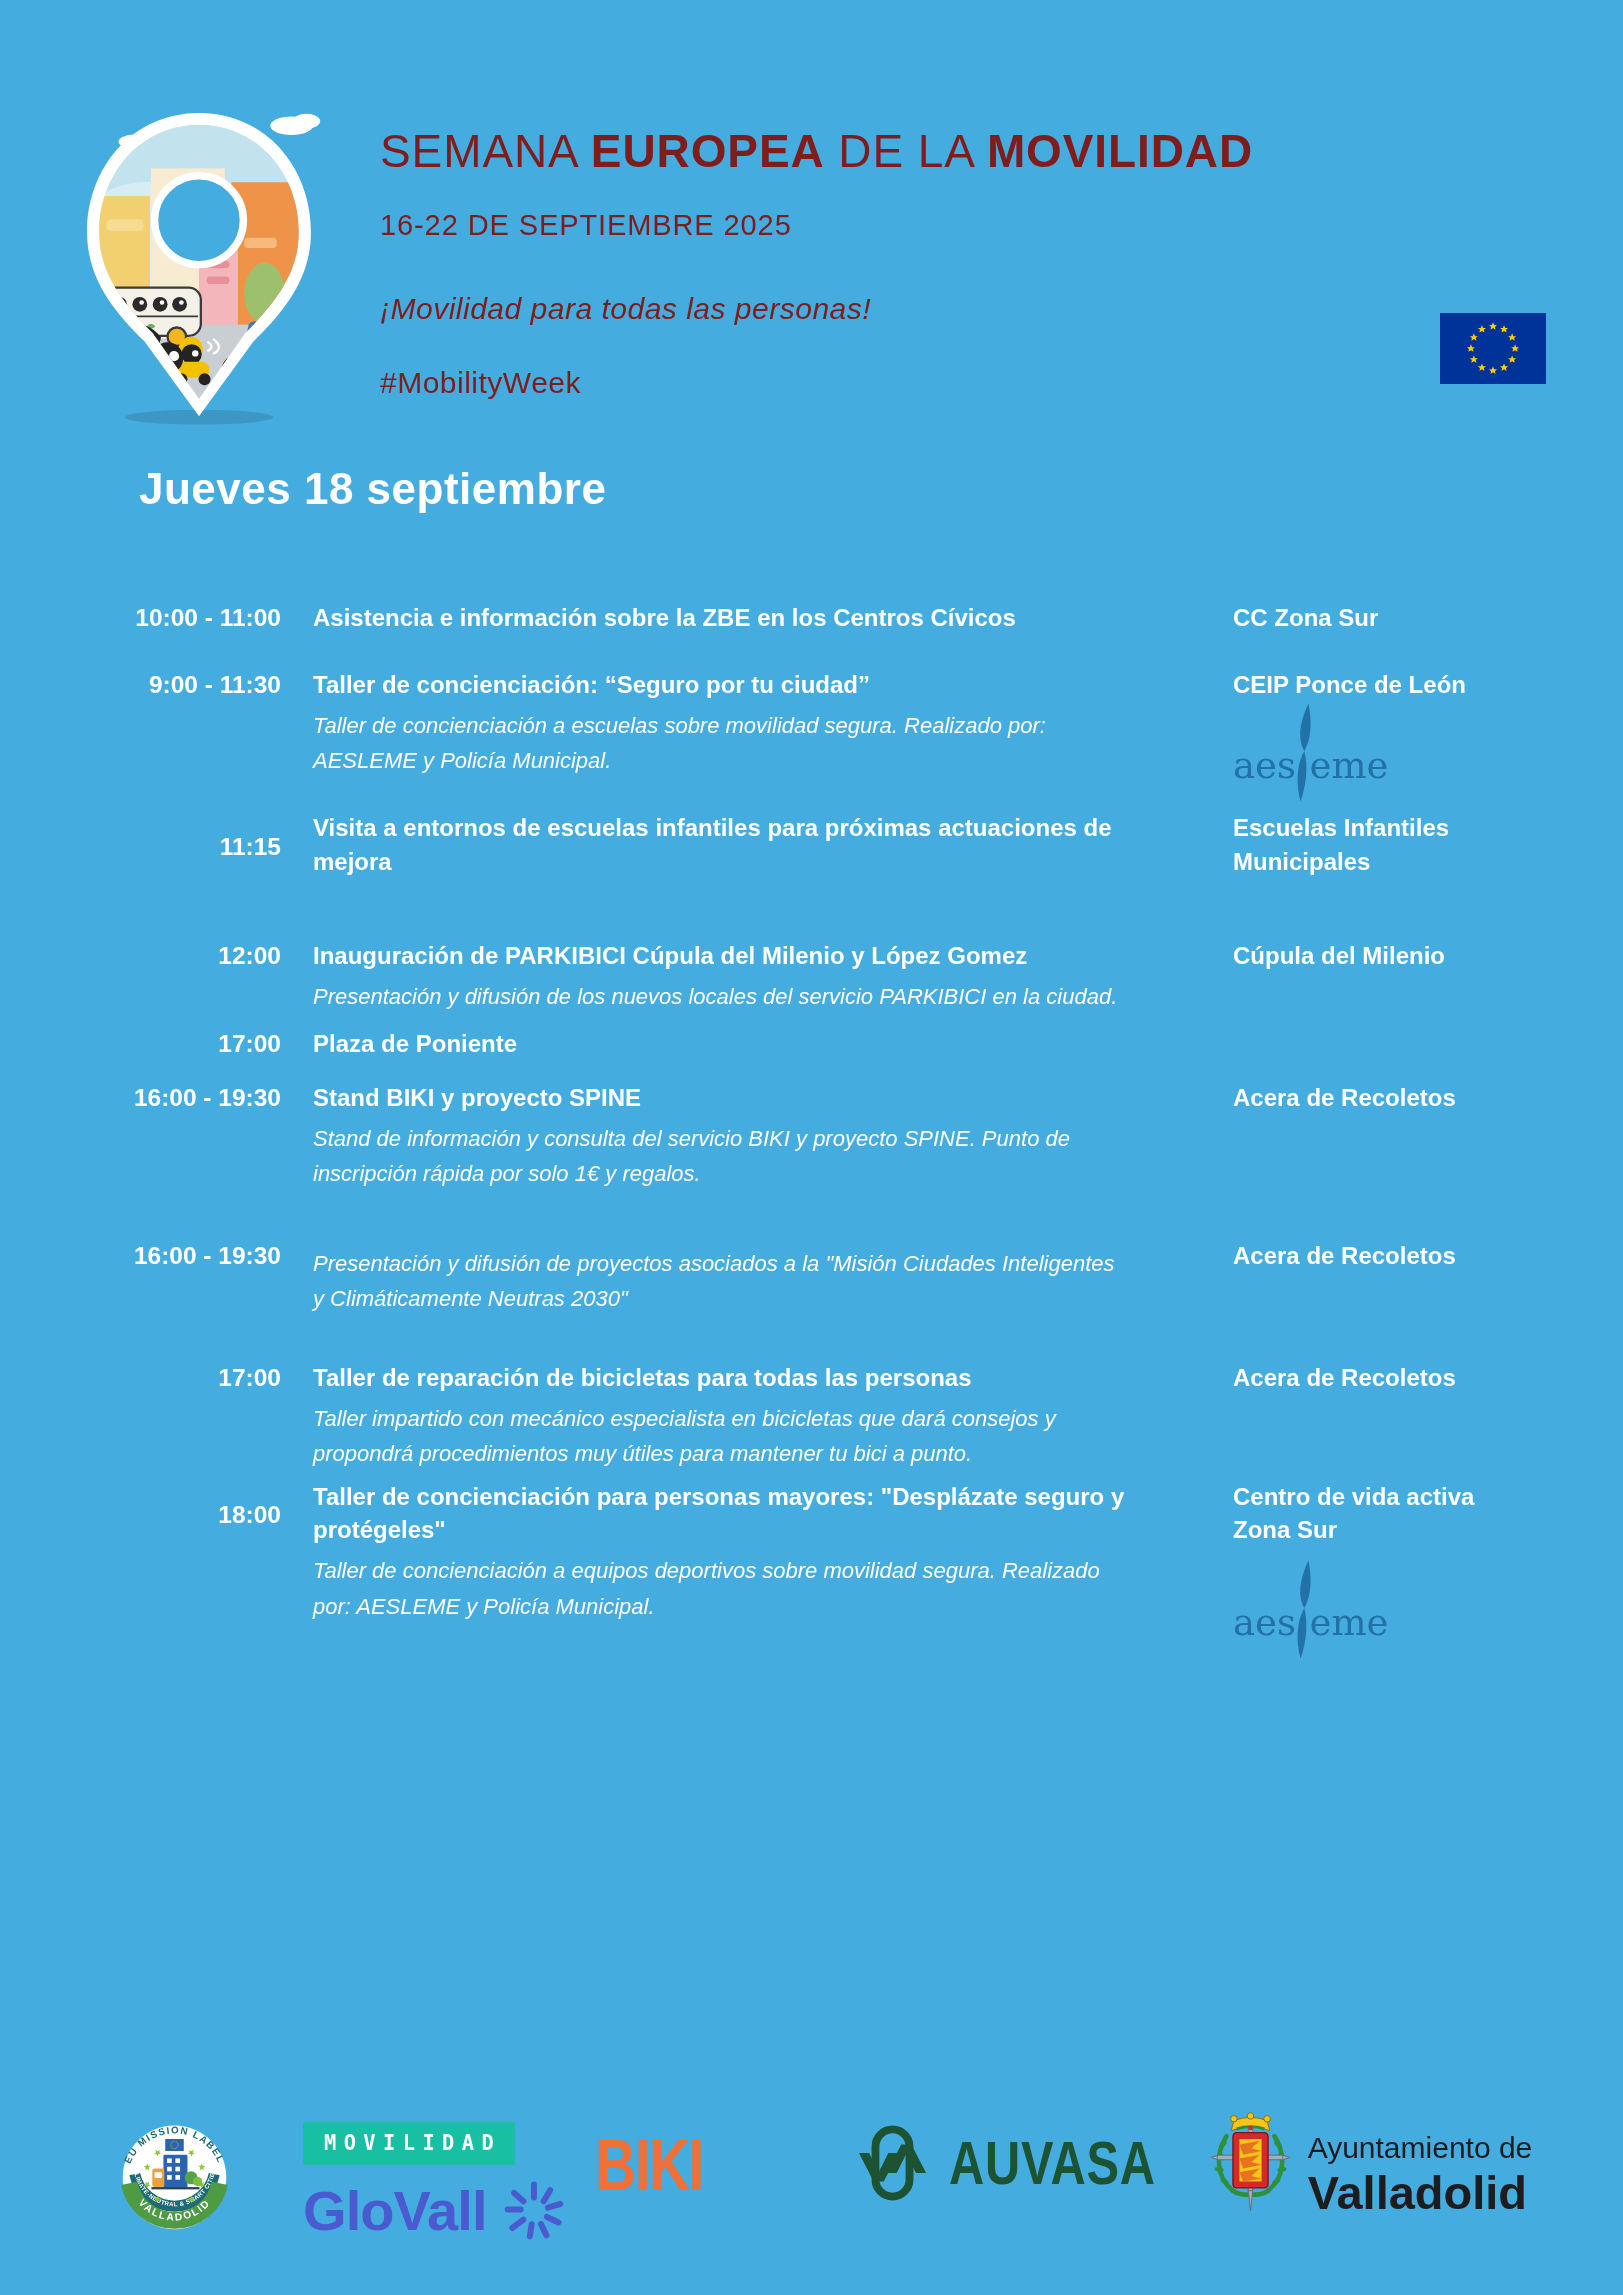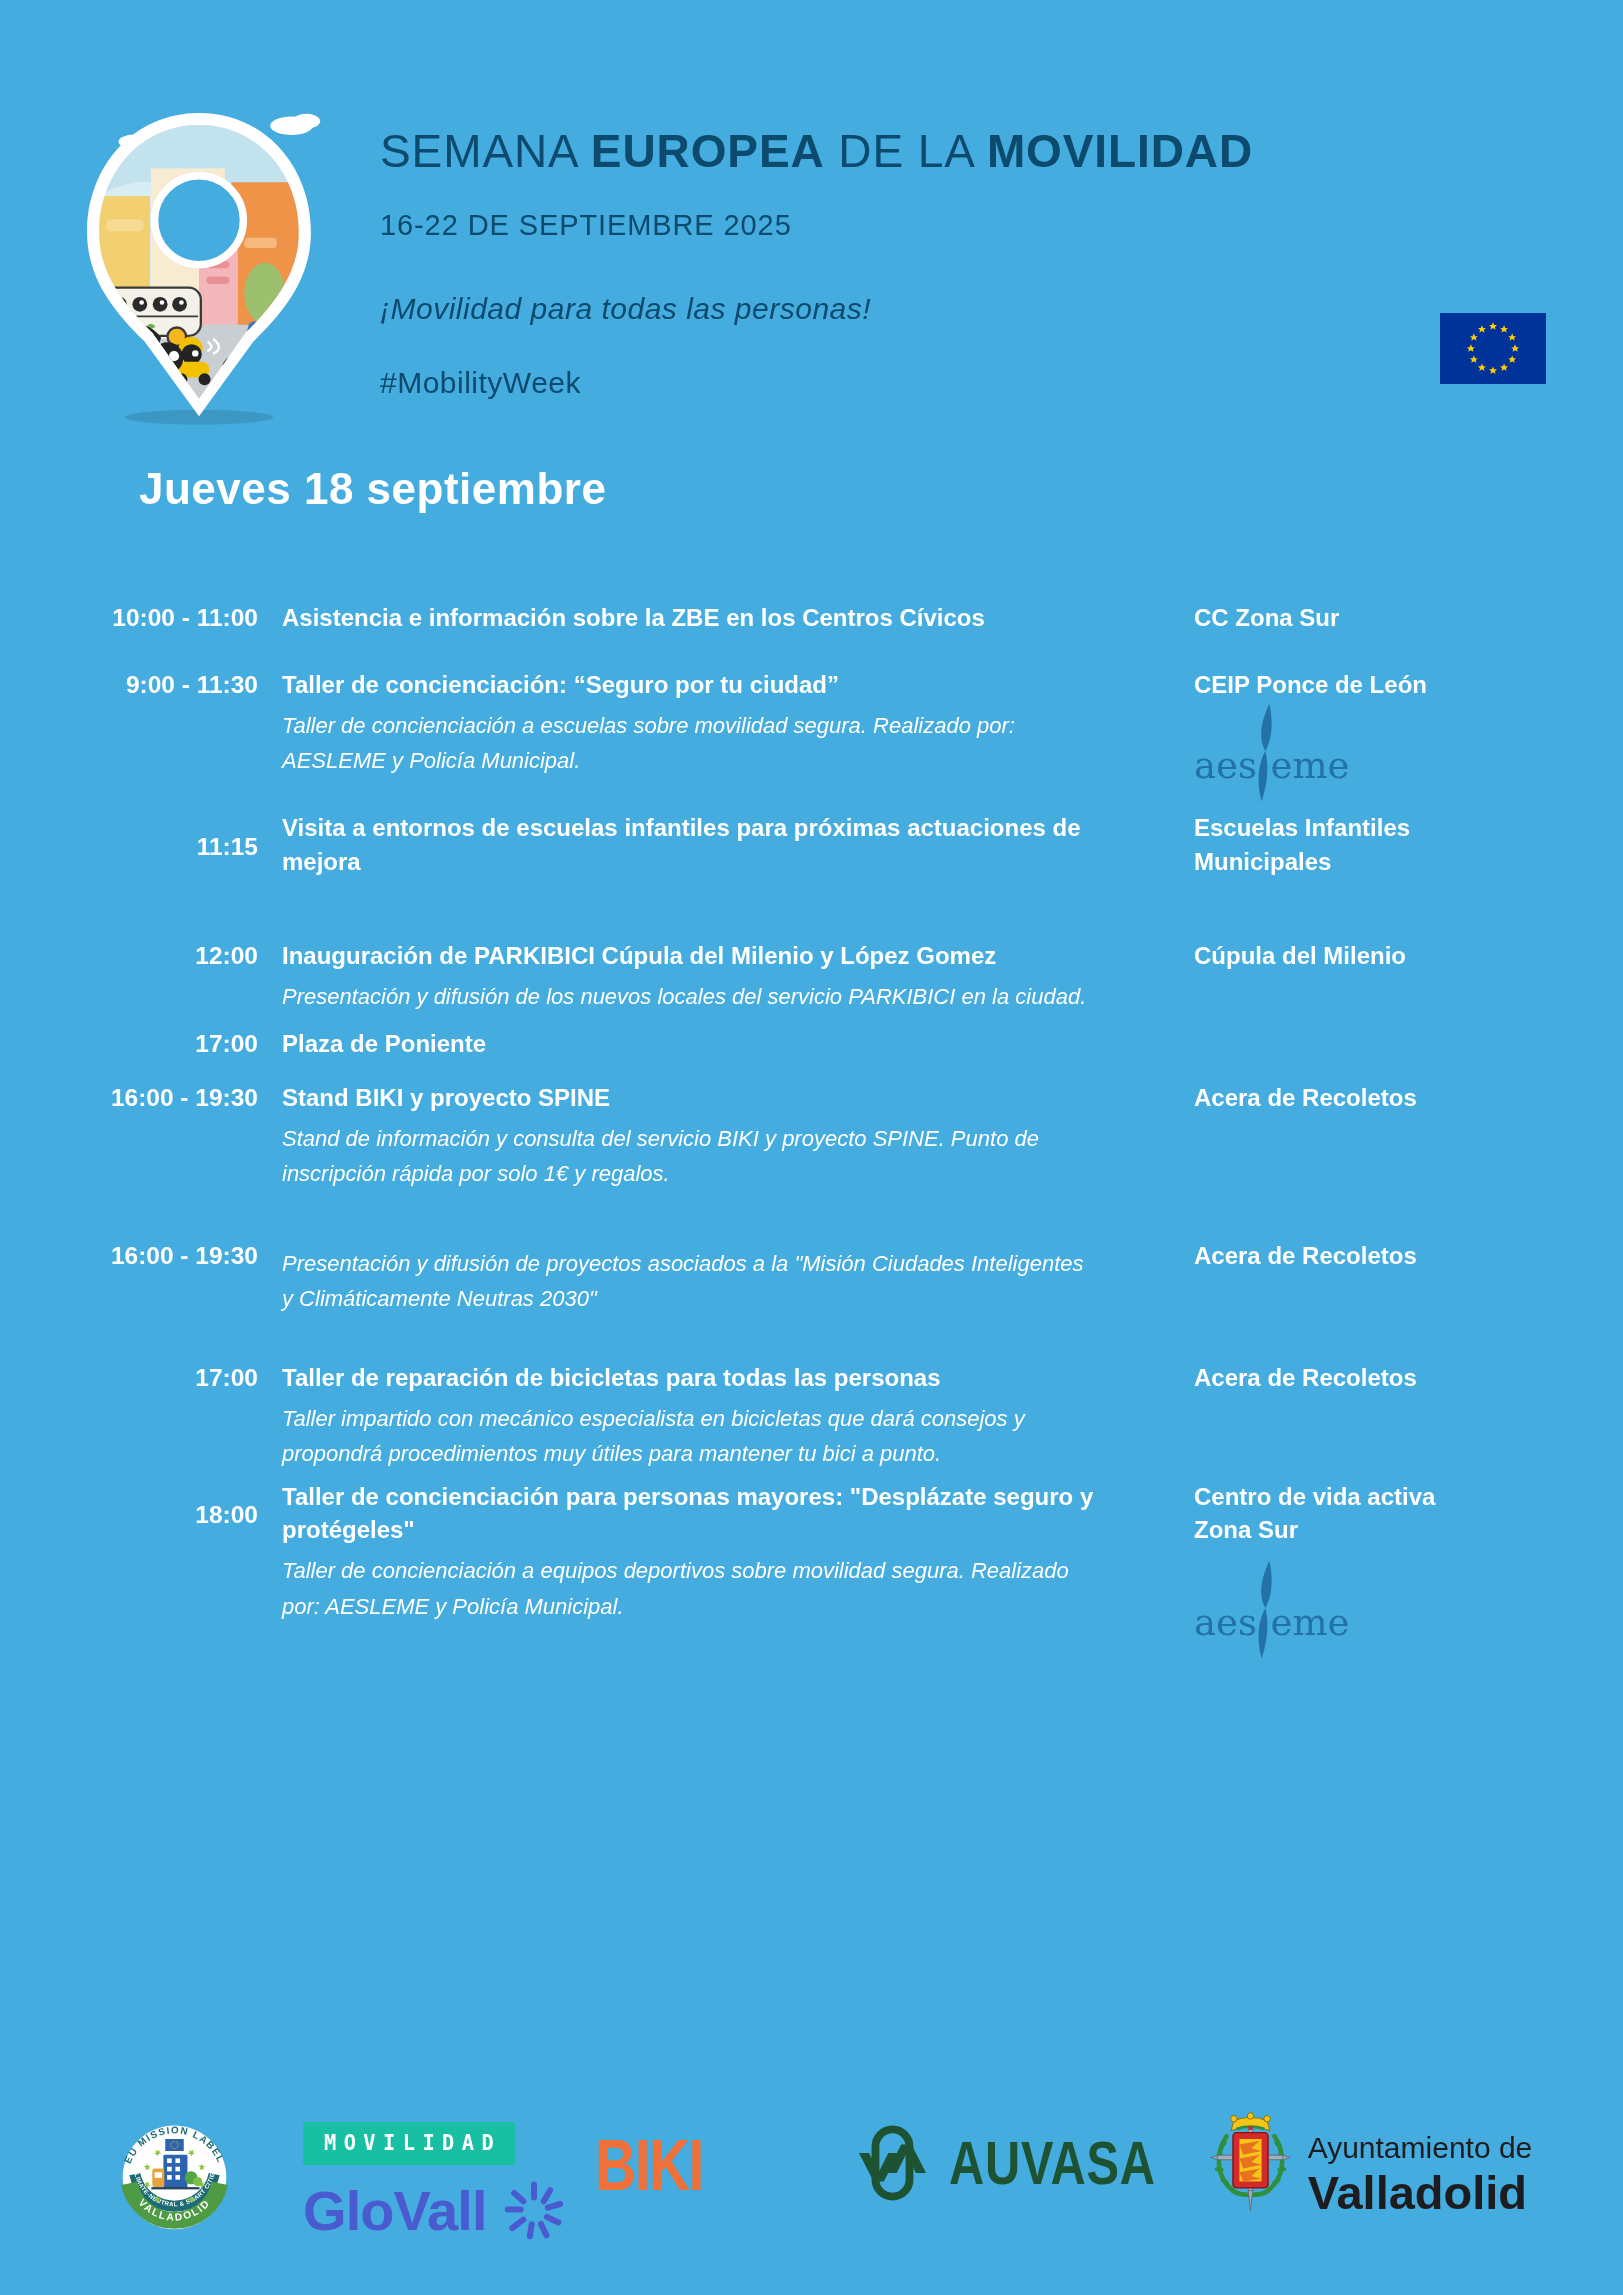--- a/index.html
+++ b/index.html
@@ -1,34 +1,34 @@
 <!DOCTYPE html>
 <html style="font-size:7.4px"><head>
 <meta charset="utf-8">
 <style>
   html,body{margin:0;padding:0;}
   body{font-family:"Liberation Sans", sans-serif; background:#45ACDF;}
   .page{position:relative; width:1624px; height:2295px; background:#45ACDF; overflow:hidden;}
 
   
   .pin-logo{position:absolute; left:60px; top:99px; width:278px; height:333px;}
-  .hdr{position:absolute; left:380px; color:#0c4a6e;}
+  .hdr{position:absolute; left:380px; color:#7f1d1d;}
   .brand-title{top:124px; font-size:46px; font-weight:300; letter-spacing:0.9px; white-space:nowrap;}
   .brand-title b{font-weight:800;}
   .date-line{top:209px; font-size:29px; font-weight:300; letter-spacing:0.9px;text-align:center;}
   .slogan{top:292px; font-size:30px; font-style:italic; font-weight:300; letter-spacing:0.5px;}
   .hashtag{top:366px; font-size:30px; font-weight:300; letter-spacing:0.5px;}
   .eu-flag{position:absolute; left:1440px; top:313px; width:106px; height:71px;}
 
   
   .day-heading{position:absolute; left:139px; top:464px; color:#fff; font-size:44px; font-weight:800; letter-spacing:0.5px;}
 
   
   .schedule{position:absolute; left:0; top:601px; right:0;}
-  .row{display:grid; grid-template-columns:176px 888px 278px; column-gap:24px; padding-left:82px; color:#fff;}
+  .row{display:grid; grid-template-columns:176px 888px 278px; column-gap:32px; padding-left:105px; color:#fff;}
   .time{font-size:24.5px; font-weight:700; text-align:right; line-height:1.38; white-space:pre-line;}
   .title{font-size:24px; font-weight:700; line-height:1.4; white-space:pre-line;}
   .desc{font-size:22px; font-style:italic; font-weight:400; line-height:1.6; margin-top:6.5px; white-space:pre-line;}
   .locname{font-size:24px; font-weight:700; line-height:1.4; white-space:pre-line;}
   .row:nth-child(1){margin-bottom:33px;}
   .row:nth-child(2){margin-bottom:27px;}
   .row:nth-child(3){margin-bottom:60px;}
   .row:nth-child(4){margin-bottom:13px;}
   .row:nth-child(5){margin-bottom:20px;}
   .row:nth-child(6){margin-bottom:48px;}

